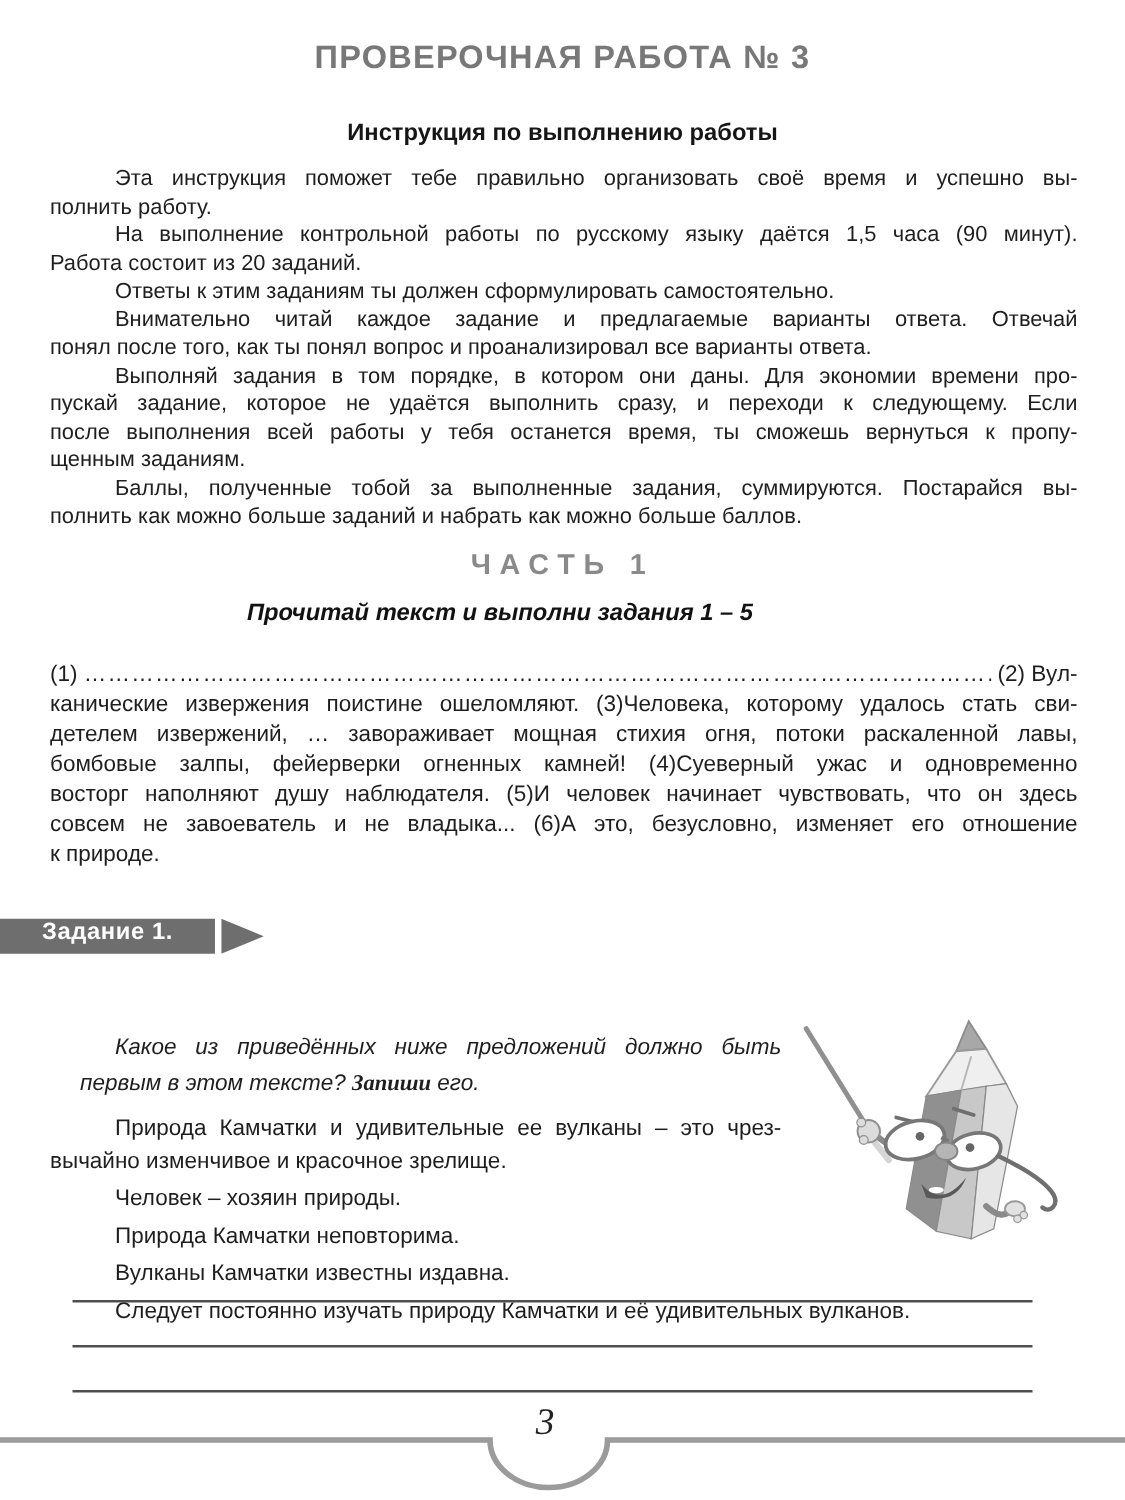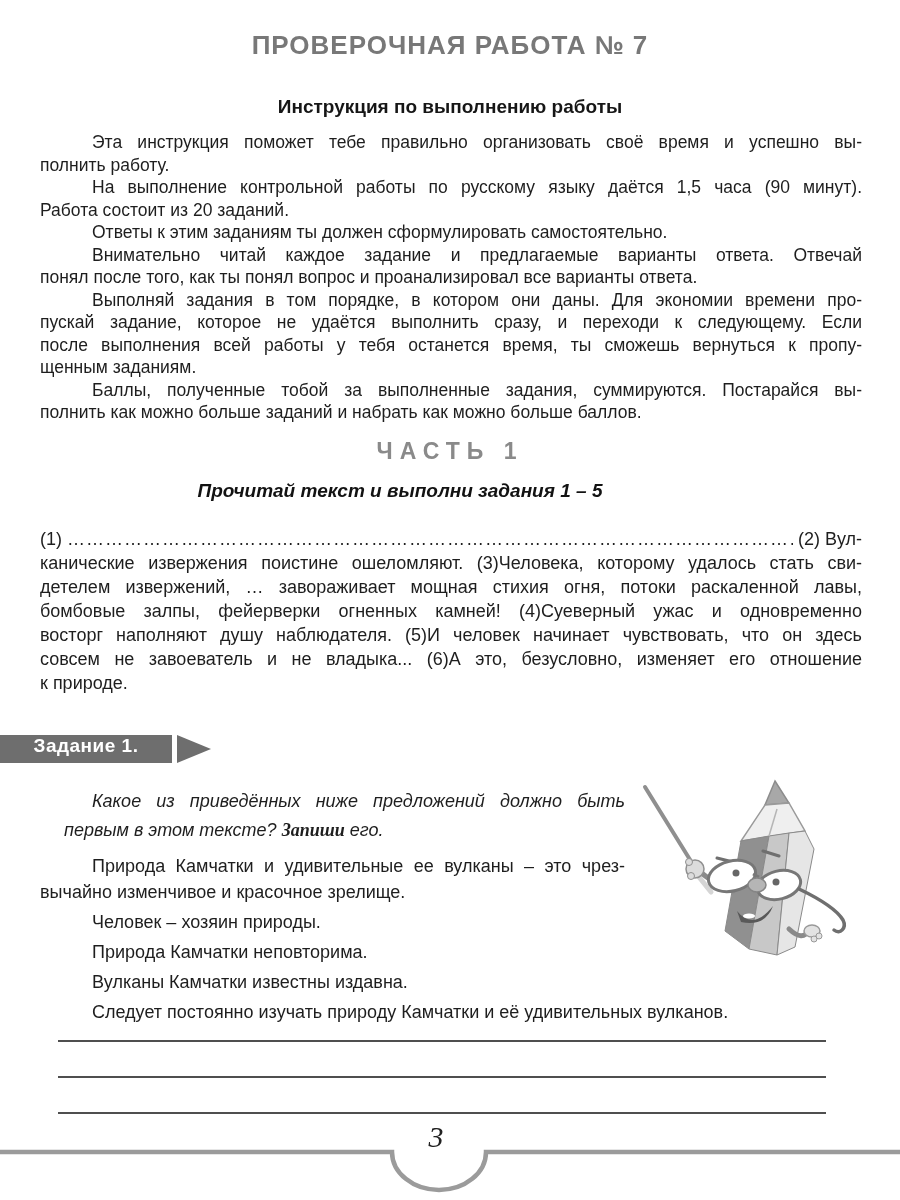--- a/index.html
+++ b/index.html
@@ -39,40 +39,40 @@
   .dots{flex:1;overflow:hidden;white-space:nowrap;margin:0 5px;letter-spacing:1px;}
   .task-banner{
     position:absolute;top:735px;left:0;height:28px;display:flex;align-items:stretch;
   }
   .banner-rect{
     width:172px;background:#6e6e6e;color:#fff;font-size:19px;font-weight:bold;
     display:flex;align-items:flex-start;justify-content:center;letter-spacing:.5px;
   }
   .banner-arrow{margin-left:5px;display:block;}
   .task-body{
-    position:absolute;top:785px;left:40px;right:38px;font-size:18px;
+    position:absolute;top:821px;left:40px;right:38px;font-size:18px;
   }
   .pencil{float:right;width:225px;height:180px;margin:-6px 0 0 12px;}
   .q{font-style:italic;line-height:29px;padding-top:2px;}
   .q2{font-style:italic;line-height:29px;margin-bottom:8px;}
   .u{margin-left:24px;}
   .b{font-weight:bold;font-family:Liberation Serif, serif;}
   .opts{line-height:26px;}
   .opt{margin-bottom:4px;}
   .answers{position:absolute;top:1006px;left:40px;right:38px;}
   .answer-line{height:34px;border-bottom:2px solid #4f4f4f;width:768px;margin-left:18px;}
   .footer-svg{position:absolute;top:1116px;left:0;}
   .pgnum{font-family:"Liberation Serif",serif;font-style:italic;}
 </style>
 </head>
 <body>
 
 <div class="page">
 
-  <div class="title">ПРОВЕРОЧНАЯ РАБОТА № 7</div>
+  <div class="title">ПРОВЕРОЧНАЯ РАБОТА № 3</div>
 
   <div class="subtitle">Инструкция по выполнению работы</div>
 
   <div class="instructions">
     <div class="ln ind just">Эта инструкция поможет тебе правильно организовать своё время и успешно вы-</div>
     <div class="ln">полнить работу.</div>
     <div class="ln ind just">На выполнение контрольной работы по русскому языку даётся 1,5 часа (90 минут).</div>
     <div class="ln">Работа состоит из 20 заданий.</div>
     <div class="ln ind">Ответы к этим заданиям ты должен сформулировать самостоятельно.</div>
     <div class="ln ind just">Внимательно читай каждое задание и предлагаемые варианты ответа. Отвечай</div>

